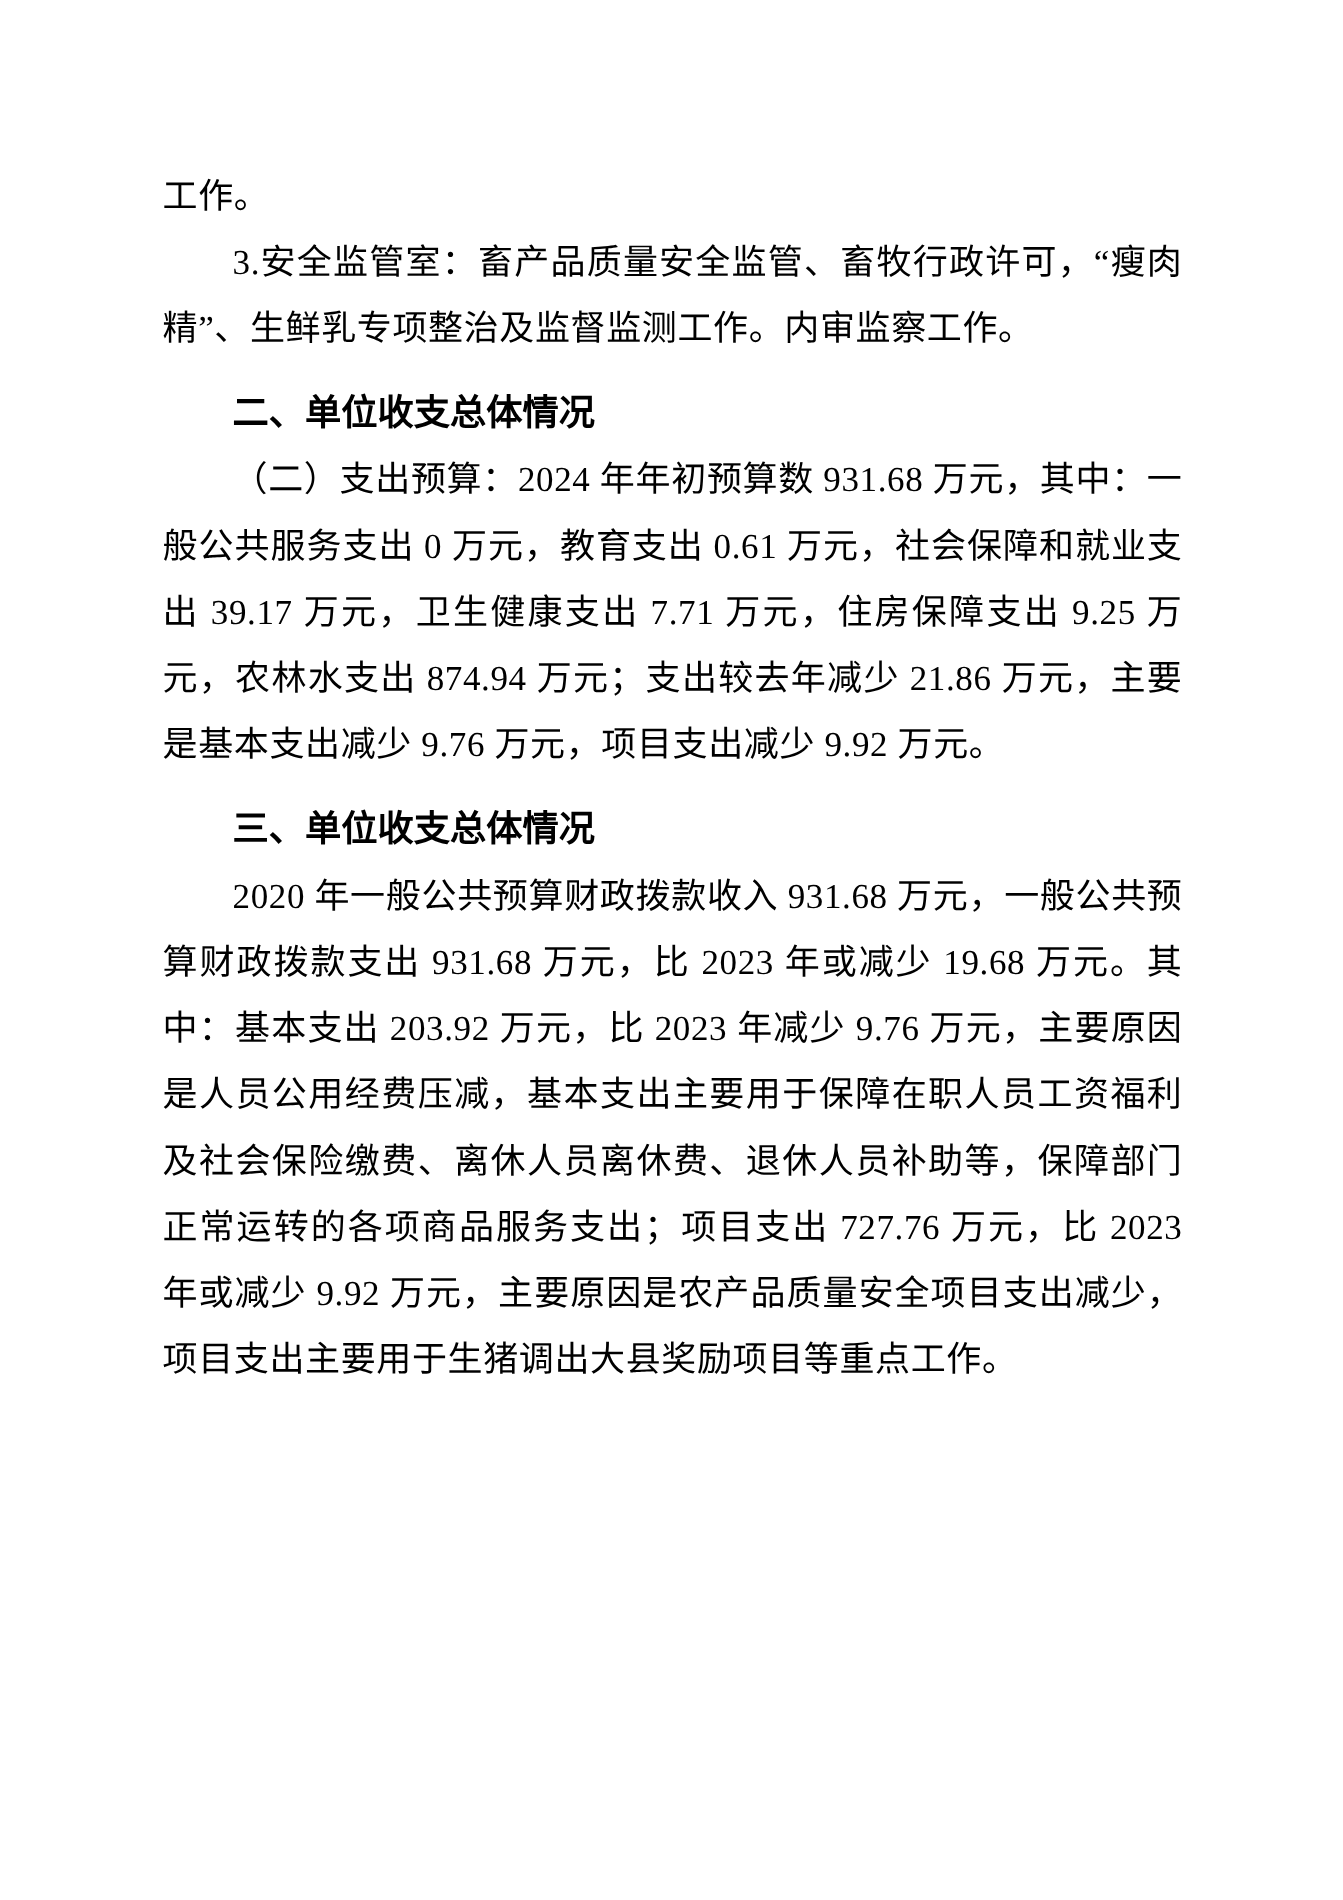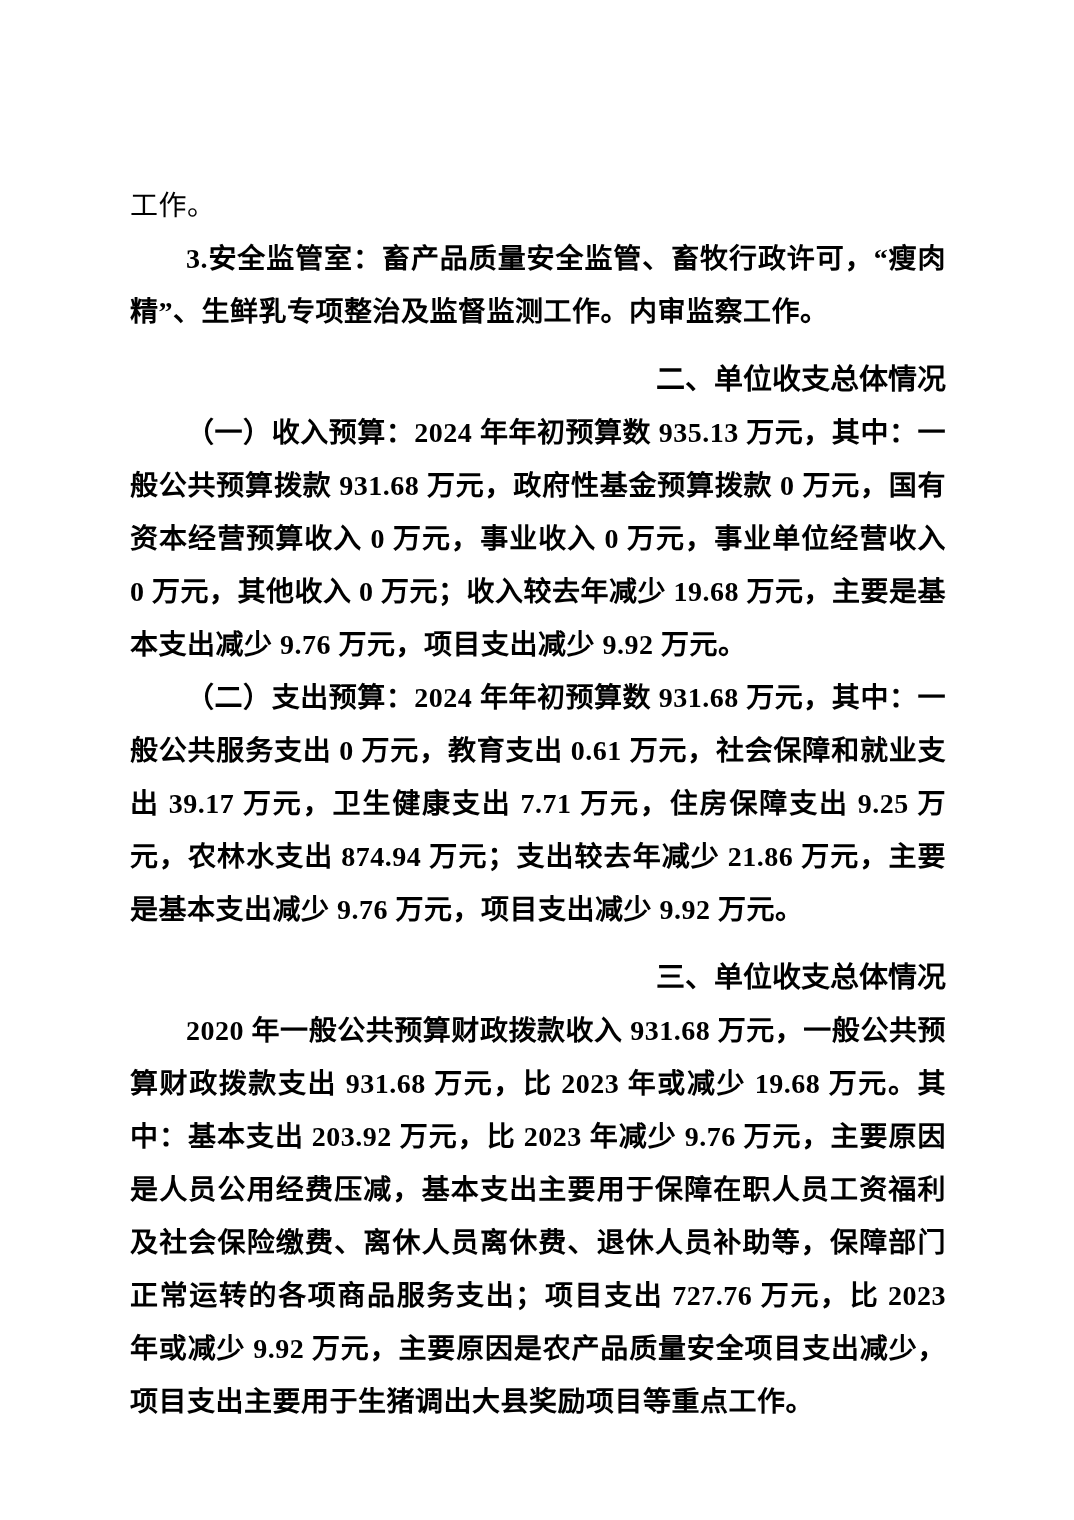--- a/index.html
+++ b/index.html
@@ -16,60 +16,57 @@
     font-family: "Liberation Serif", "DejaVu Serif", serif;
     color: #000000;
   }
   .content {
     position: absolute;
     top: 0;
     left: 130px;
     width: 816px;
     padding-top: 131px;
     box-sizing: content-box;
-    margin-top: 48px;
   }
   .para {
     margin: 0;
     font-size: 28px;
     line-height: 53px;
     text-align: justify;
     text-justify: inter-character;
     word-break: break-all;
     letter-spacing: 0.5px;
     color: #000000;
   }
   .para.indent {
     text-indent: 56px;
-    font-weight: bold;
   }
   .heading {
     margin: 15px 0 0 0;
     font-family: "Liberation Sans", "DejaVu Sans", sans-serif;
     font-weight: bold;
     font-size: 29px;
     line-height: 53px;
     text-indent: 56px;
-    text-align: right;
+    text-align: left;
     color: #000000;
   }
 </style>
 </head>
 <body>
 
 <div class="page">
   <div class="content">
 
     <p class="para">工作。</p>
 
     <p class="para indent">3.安全监管室：畜产品质量安全监管、畜牧行政许可，“瘦肉精”、生鲜乳专项整治及监督监测工作。内审监察工作。</p>
 
     <h2 class="heading">二、单位收支总体情况</h2>
 
-    <p class="para indent">（一）收入预算：2024 年年初预算数 935.13 万元，其中：一般公共预算拨款 931.68 万元，政府性基金预算拨款 0 万元，国有资本经营预算收入 0 万元，事业收入 0 万元，事业单位经营收入 0 万元，其他收入 0 万元；收入较去年减少 19.68 万元，主要是基本支出减少 9.76 万元，项目支出减少 9.92 万元。</p>
 
     <p class="para indent">（二）支出预算：2024 年年初预算数 931.68 万元，其中：一般公共服务支出 0 万元，教育支出 0.61 万元，社会保障和就业支出 39.17 万元，卫生健康支出 7.71 万元，住房保障支出 9.25 万元，农林水支出 874.94 万元；支出较去年减少 21.86 万元，主要是基本支出减少 9.76 万元，项目支出减少 9.92 万元。</p>
 
     <h2 class="heading">三、单位收支总体情况</h2>
 
     <p class="para indent">2020 年一般公共预算财政拨款收入 931.68 万元，一般公共预算财政拨款支出 931.68 万元，比 2023 年或减少 19.68 万元。其中：基本支出 203.92 万元，比 2023 年减少 9.76 万元，主要原因是人员公用经费压减，基本支出主要用于保障在职人员工资福利及社会保险缴费、离休人员离休费、退休人员补助等，保障部门正常运转的各项商品服务支出；项目支出 727.76 万元，比 2023 年或减少 9.92 万元，主要原因是农产品质量安全项目支出减少，项目支出主要用于生猪调出大县奖励项目等重点工作。</p>
 
 
   </div>
 </div>

